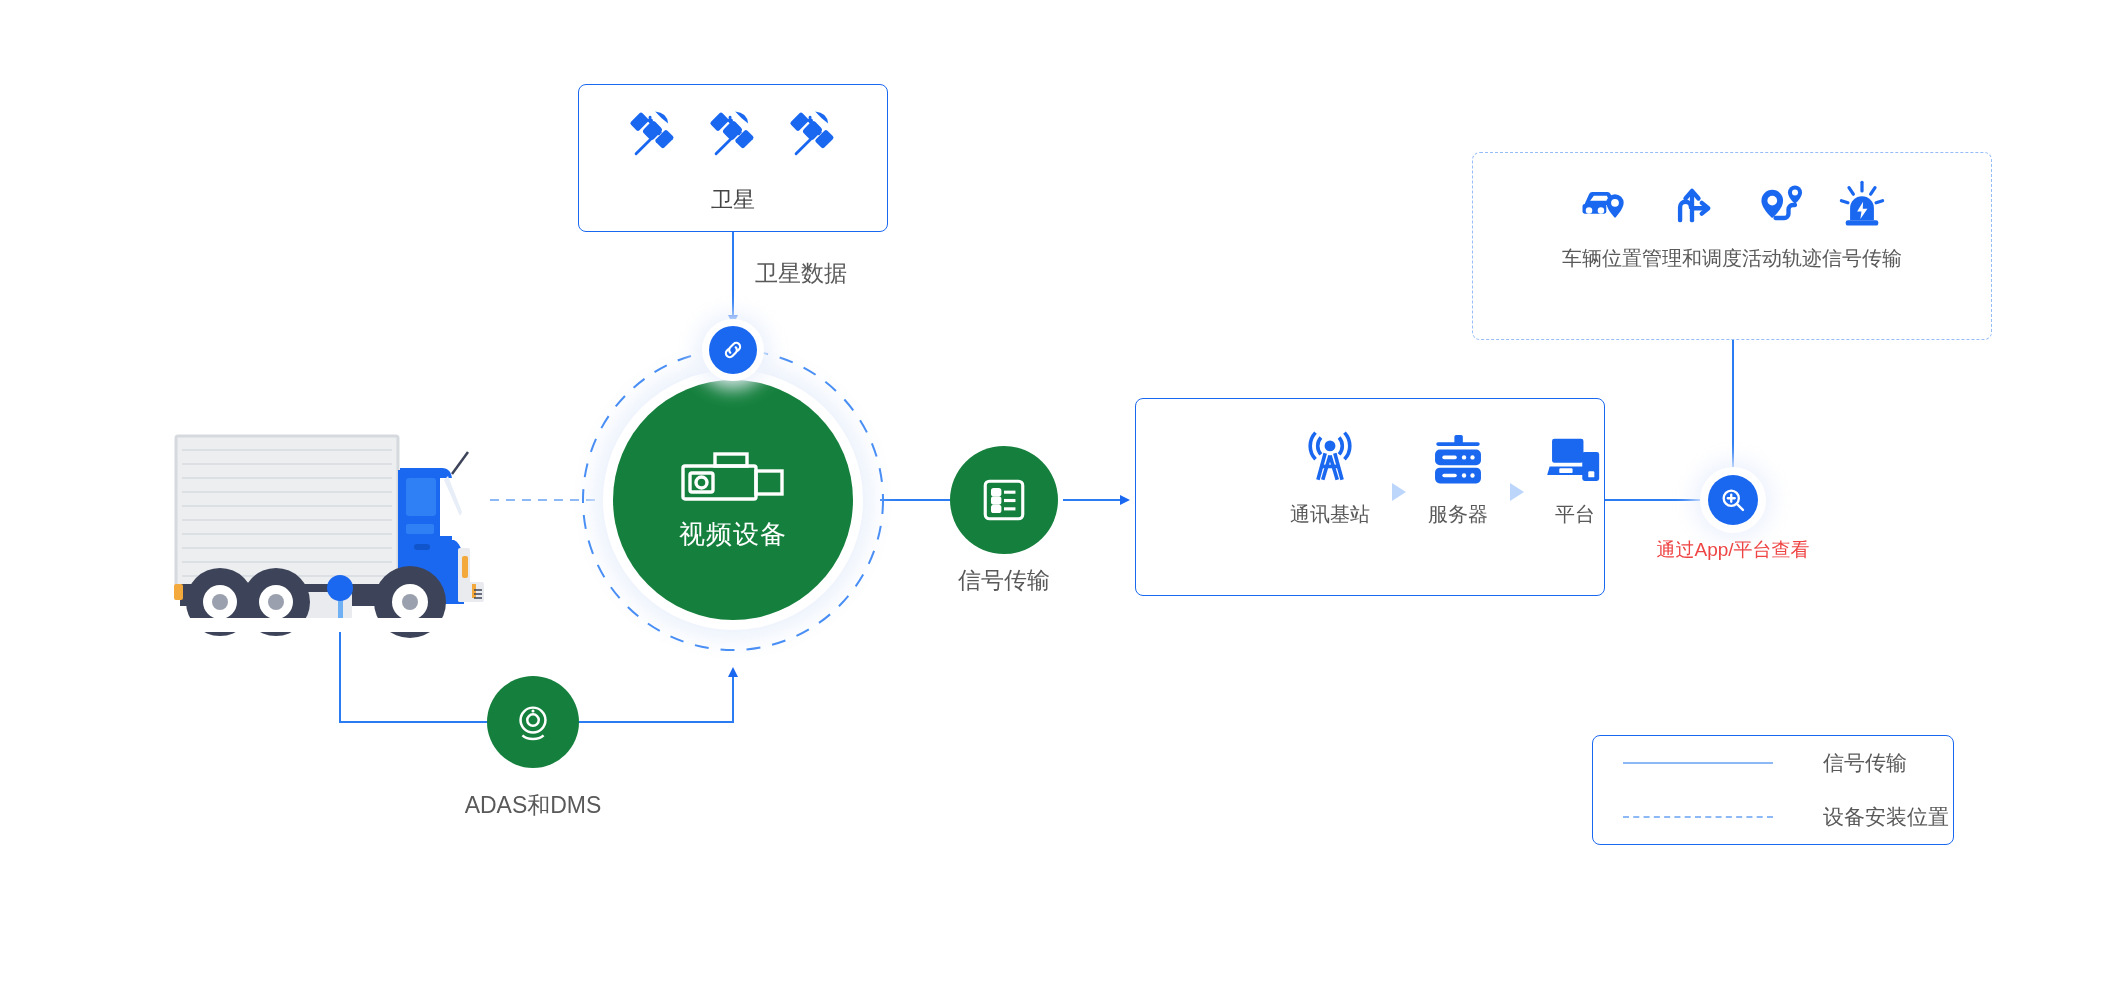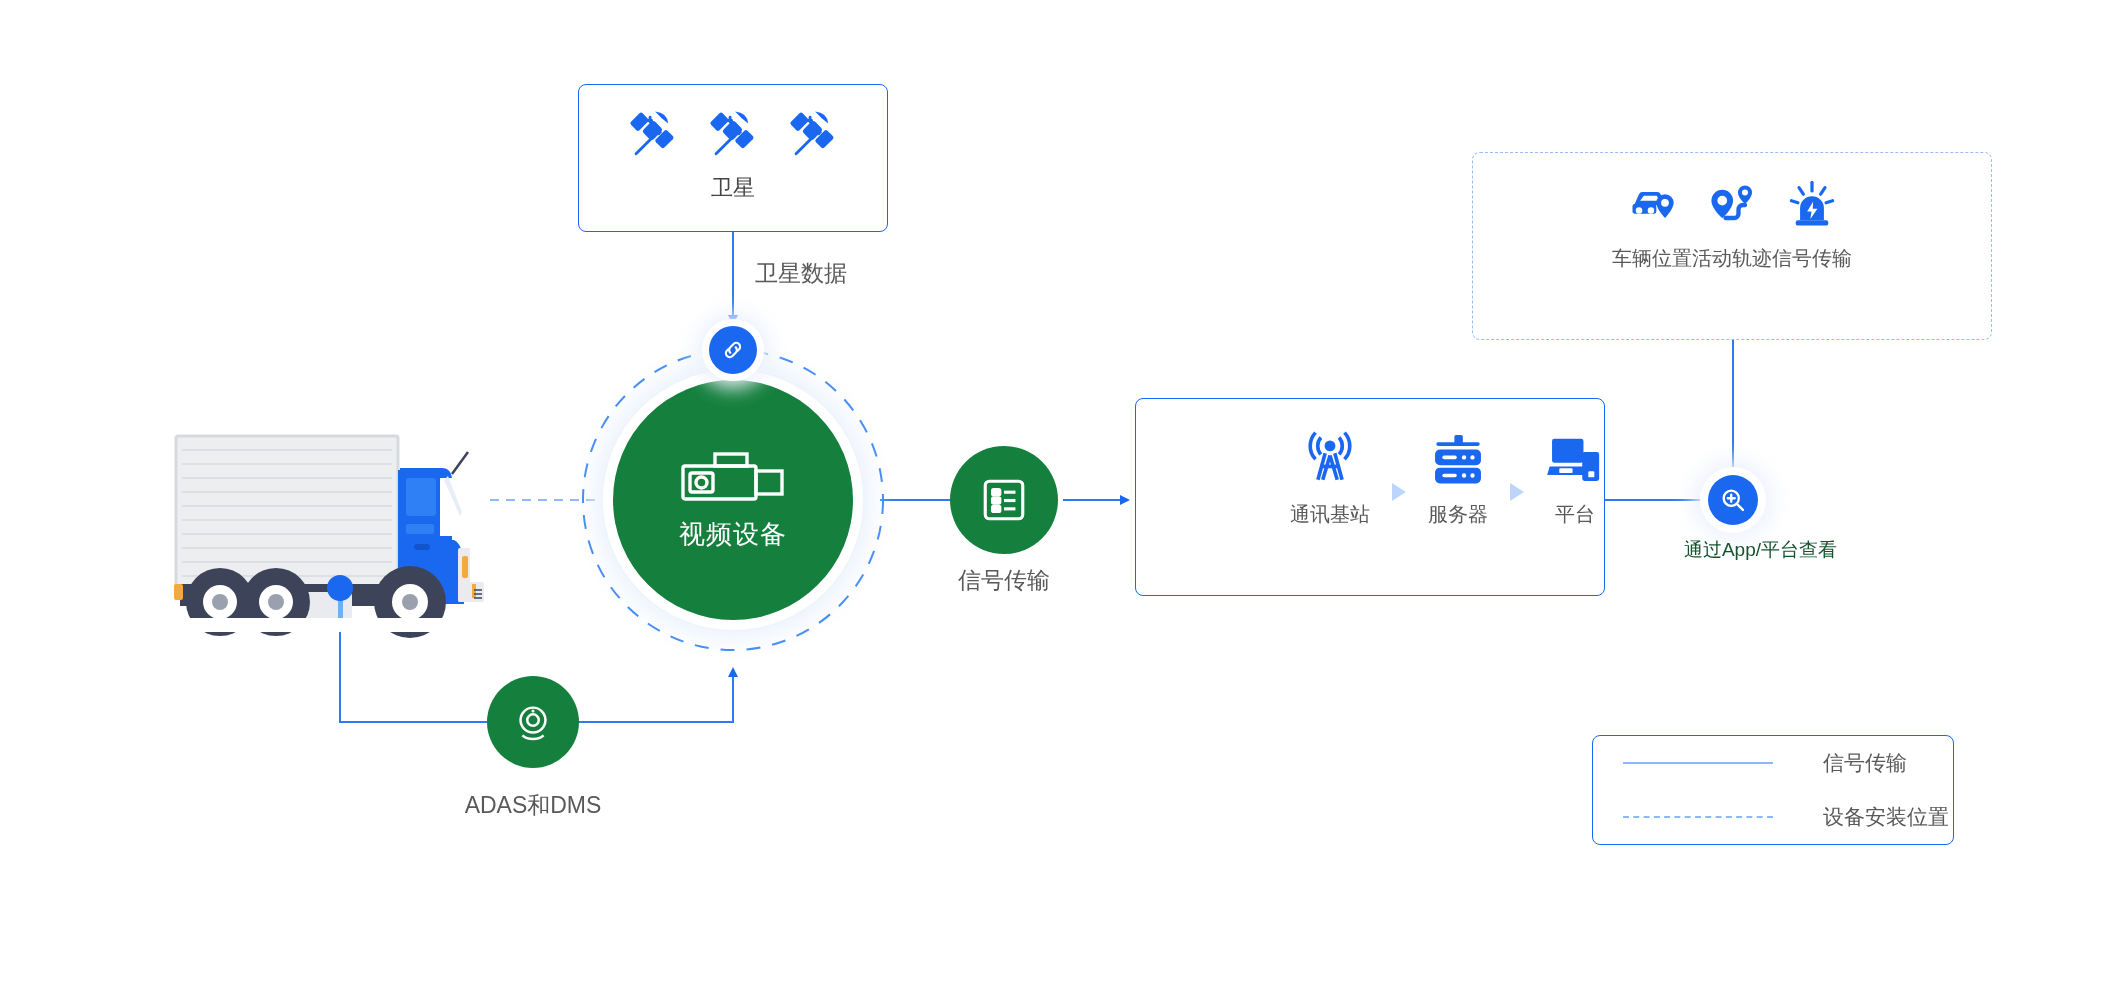--- a/index.html
+++ b/index.html
@@ -2,21 +2,21 @@
 <html><head>
 <meta charset="utf-8">
 <style>
   html,body{margin:0;padding:0;background:#ffffff;}
   body{width:2128px;height:1004px;position:relative;overflow:hidden;
        font-family:"Liberation Sans","DejaVu Sans",sans-serif;}
   .stage{position:absolute;left:0;top:0;width:2128px;height:1004px;}
   .abs{position:absolute;}
   svg{display:block;overflow:visible;}
   .lbl{position:absolute;color:#595959;font-size:23px;white-space:nowrap;text-align:center;}
-  .lbl-sm{position:absolute;color:#14532d;font-size:19px;white-space:nowrap;text-align:right;}
+  .lbl-sm{position:absolute;color:#ef4444;font-size:19px;white-space:nowrap;text-align:center;}
   .node-circle{position:absolute;border-radius:50%;background:#15803d;display:flex;
                align-items:center;justify-content:center;flex-direction:column;}
   .box{position:absolute;border:1.5px solid #1a68f0;border-radius:8px;background:#fff;box-sizing:border-box;}
   .box-dashed{position:absolute;border:1.5px dashed #96bdf7;border-radius:8px;background:#fff;box-sizing:border-box;}
   .icon-col{display:flex;flex-direction:column;align-items:center;}
   .icon-label{color:#595959;font-size:20px;margin-top:14px;white-space:nowrap;}
   .row{display:flex;align-items:flex-start;}
   .tri{width:0;height:0;border-left:14px solid #bcd6fb;border-top:9px solid transparent;border-bottom:9px solid transparent;}
   .legend-line-solid{width:150px;height:0;border-top:2px solid #8cb8f5;}
   .legend-line-dashed{width:150px;height:0;border-top:2px dashed #8cb8f5;}
@@ -161,21 +161,21 @@
           <rect x="16" y="17" width="15" height="13" rx="3" transform="rotate(-45 23.5 23.5)"></rect>
           <path d="M26 6 q11 1 12 11 q-7 -5 -12 -11Z"></path>
           <rect x="4" y="37" width="22" height="2.6" rx="1.3" transform="rotate(-45 15 38)"></rect>
           <rect x="18" y="13" width="6" height="2.6" rx="1.3"></rect>
           <rect x="20" y="10" width="2.6" height="7" rx="1.3"></rect>
           <rect x="26" y="24" width="6" height="2.6" rx="1.3"></rect>
           <rect x="28" y="21" width="2.6" height="7" rx="1.3"></rect>
         </g>
       </svg>
     </div>
-    <div style="text-align:center;color:#444;font-size:22px;margin-top:16px;">卫星</div>
+    <div style="text-align:center;color:#444;font-size:22px;margin-top:28px;">卫星</div>
   </div>
 
   <div class="lbl" style="left:755px;top:258px;">卫星数据</div>
 
   <div class="glow" style="left:603px;top:370px;width:260px;height:260px;"></div>
   <div class="node-circle" style="left:613px;top:380px;width:240px;height:240px;">
     <svg width="106" height="58" viewBox="0 0 106 58">
       <g fill="none" stroke="#ffffff" stroke-width="3.4">
         <rect x="3" y="17" width="73" height="33" rx="2"></rect>
         <rect x="10" y="24" width="23" height="19" rx="2"></rect>
@@ -279,20 +279,32 @@
             <circle cx="12" cy="29" r="3" fill="#ffffff"></circle>
             <circle cx="23" cy="29" r="3" fill="#ffffff"></circle>
             <path d="M36 14 a8 8 0 0 1 8 8 c0 6 -8 14 -8 14 s-8 -8 -8 -14 a8 8 0 0 1 8 -8 Z"></path>
             <circle cx="36" cy="22" r="3.6" fill="#ffffff"></circle>
           </g>
         </svg>
         <div class="icon-label">车辆位置</div>
       </div>
       <div class="icon-col">
         <svg width="52" height="52" viewBox="0 0 48 48">
+          <g fill="none" stroke="#1a68f0" stroke-width="4" stroke-linecap="round" stroke-linejoin="round">
+            <path d="M24 38 L24 12"></path>
+            <path d="M18 18 L24 11 L30 18"></path>
+            <path d="M13 38 L13 26 a5 5 0 0 1 10 0"></path>
+            <path d="M24 27 L38 27"></path>
+            <path d="M33 22 L39 27 L33 32"></path>
+          </g>
+        </svg>
+        <div class="icon-label">管理和调度</div>
+      </div>
+      <div class="icon-col">
+        <svg width="52" height="52" viewBox="0 0 48 48">
           <g fill="#1a68f0">
             <path d="M15 10 a10 10 0 0 1 10 10 c0 7.5 -10 16 -10 16 s-10 -8.5 -10 -16 a10 10 0 0 1 10 -10 Z"></path>
             <circle cx="15" cy="20" r="4.5" fill="#ffffff"></circle>
             <path d="M36 6 a6.5 6.5 0 0 1 6.5 6.5 c0 4.8 -6.5 10.5 -6.5 10.5 s-6.5 -5.7 -6.5 -10.5 A6.5 6.5 0 0 1 36 6 Z"></path>
             <circle cx="36" cy="12.5" r="2.8" fill="#ffffff"></circle>
           </g>
           <path d="M18 36 h8 a4 4 0 0 0 4 -4 v-4 a4 4 0 0 1 4 -4 h2" fill="none" stroke="#1a68f0" stroke-width="4" stroke-linecap="round" stroke-linejoin="round"></path>
         </svg>
         <div class="icon-label">活动轨迹</div>
       </div>

